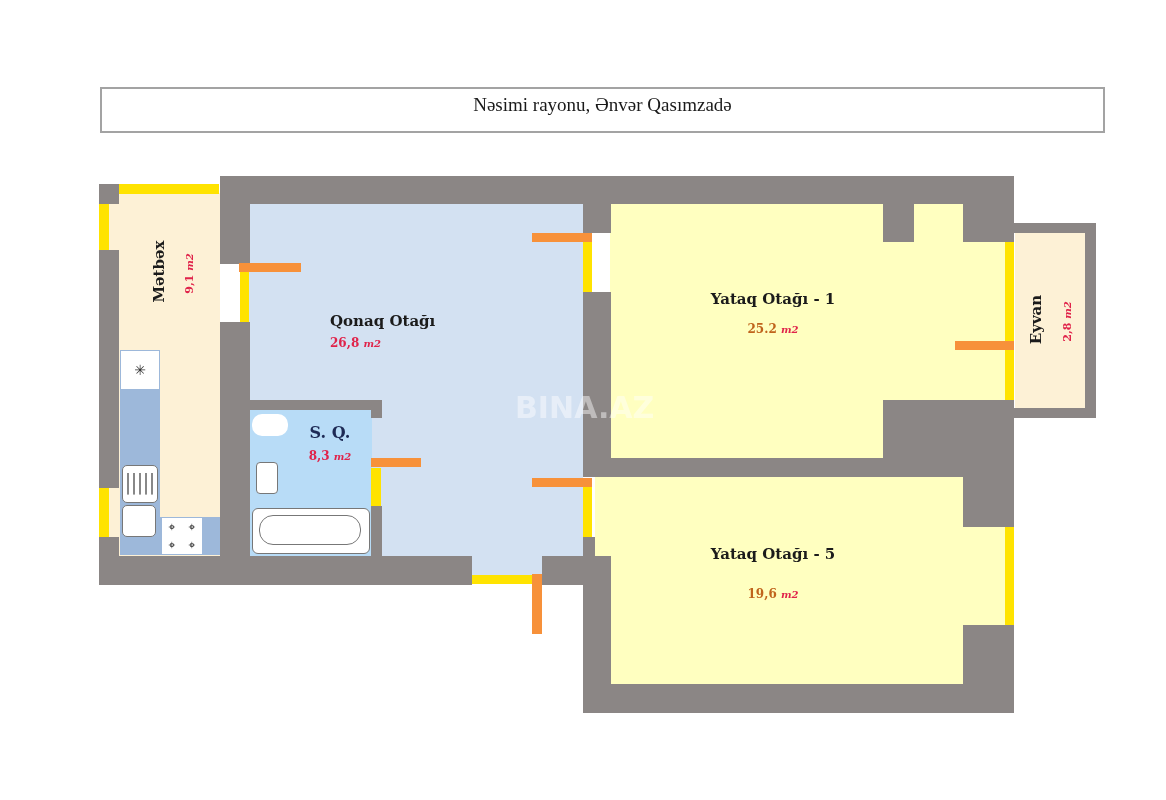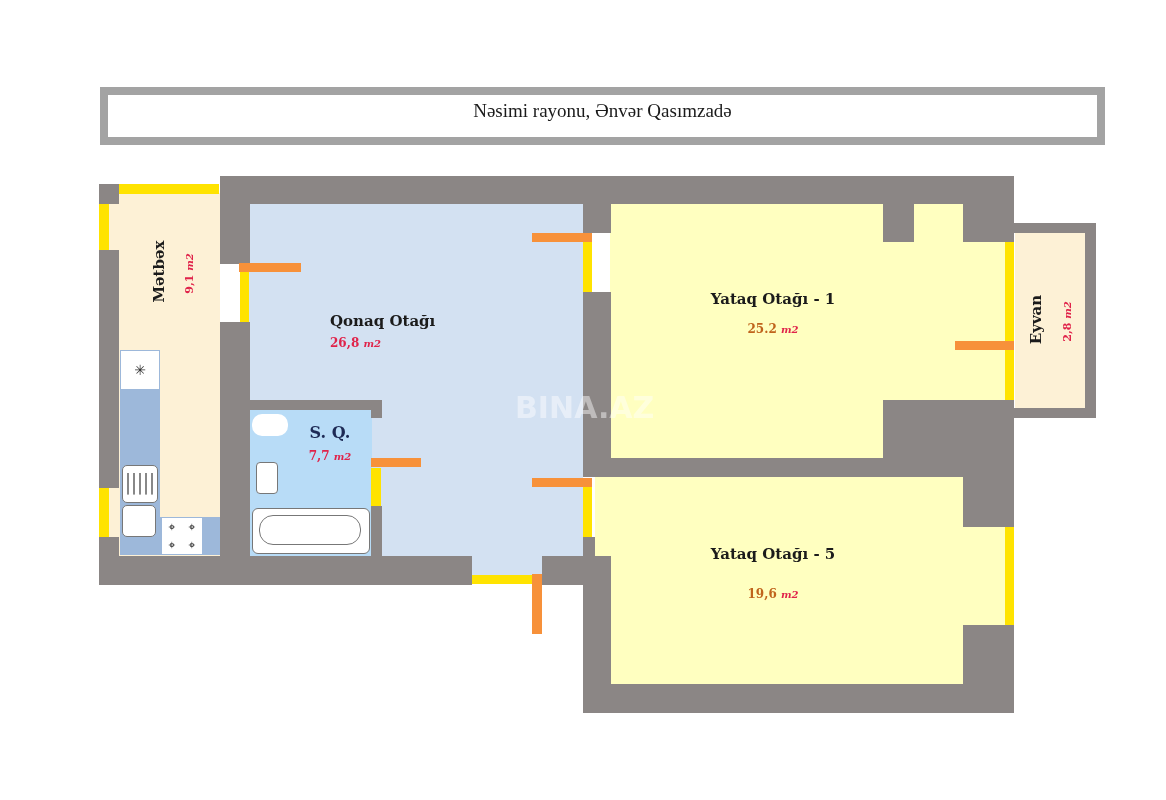--- a/index.html
+++ b/index.html
@@ -1,18 +1,18 @@
 <!DOCTYPE html>
 <html><head>
 <meta charset="utf-8">
 <style>
   html, body { margin:0; padding:0; background:#ffffff; }
   body { width:1166px; height:800px; position:relative; overflow:hidden; font-family:"DejaVu Serif", serif; }
   .abs { position:absolute; }
-  .header-box { left:100px; top:87px; width:1005px; height:58px; border:8px solid #a3a3a3; box-sizing:border-box; background:#fff; text-align:center; }
+  .header-box { left:100px; top:87px; width:1005px; height:46px; border:2px solid #a3a3a3; box-sizing:border-box; background:#fff; text-align:center; }
   .header-line1 { font-family:"Liberation Serif", serif; font-size:19px; color:#1a1a1a; margin-top:5px; line-height:22px; }
   .header-line2 { font-family:"Liberation Serif", serif; font-size:19px; color:#1a1a1a; line-height:24px; }
   .header-line2 i { font-size:13px; font-style:italic; }
   .wall { background:#8b8685; }
   .kitchen { background:#fdf1d6; }
   .living { background:#d3e1f2; }
   .bath { background:#b8dcf7; }
   .bed { background:#ffffc0; }
   .balcony { background:#fdf1d6; }
   .win { background:#ffe300; }
@@ -128,21 +128,21 @@
     <span class="area" style="font-size:11px;"><span>9,1</span> <i>m2</i></span>
   </div>
 
   <div class="abs" style="left:330px;top:312px;width:160px;text-align:left;">
     <div class="label">Qonaq Otağı</div>
     <div class="area" style="margin-top:6px;"><span>26,8</span> <i>m2</i></div>
   </div>
 
   <div class="abs" style="left:295px;top:423px;width:70px;text-align:center;">
     <div class="label" style="font-size:16px;color:#1d2a55;">S. Q.</div>
-    <div class="area" style="margin-top:7px;"><span>7,7</span> <i>m2</i></div>
+    <div class="area" style="margin-top:7px;"><span>8,3</span> <i>m2</i></div>
   </div>
 
   <div class="abs" style="left:693px;top:290px;width:160px;text-align:center;">
     <div class="label">Yataq Otağı - 1</div>
     <div class="area orange" style="margin-top:14px;"><span>25.2</span> <i style="color:#e0234a;">m2</i></div>
   </div>
 
   <div class="abs" style="left:693px;top:545px;width:160px;text-align:center;">
     <div class="label">Yataq Otağı - 5</div>
     <div class="area orange" style="margin-top:24px;"><span>19,6</span> <i style="color:#e0234a;">m2</i></div>

